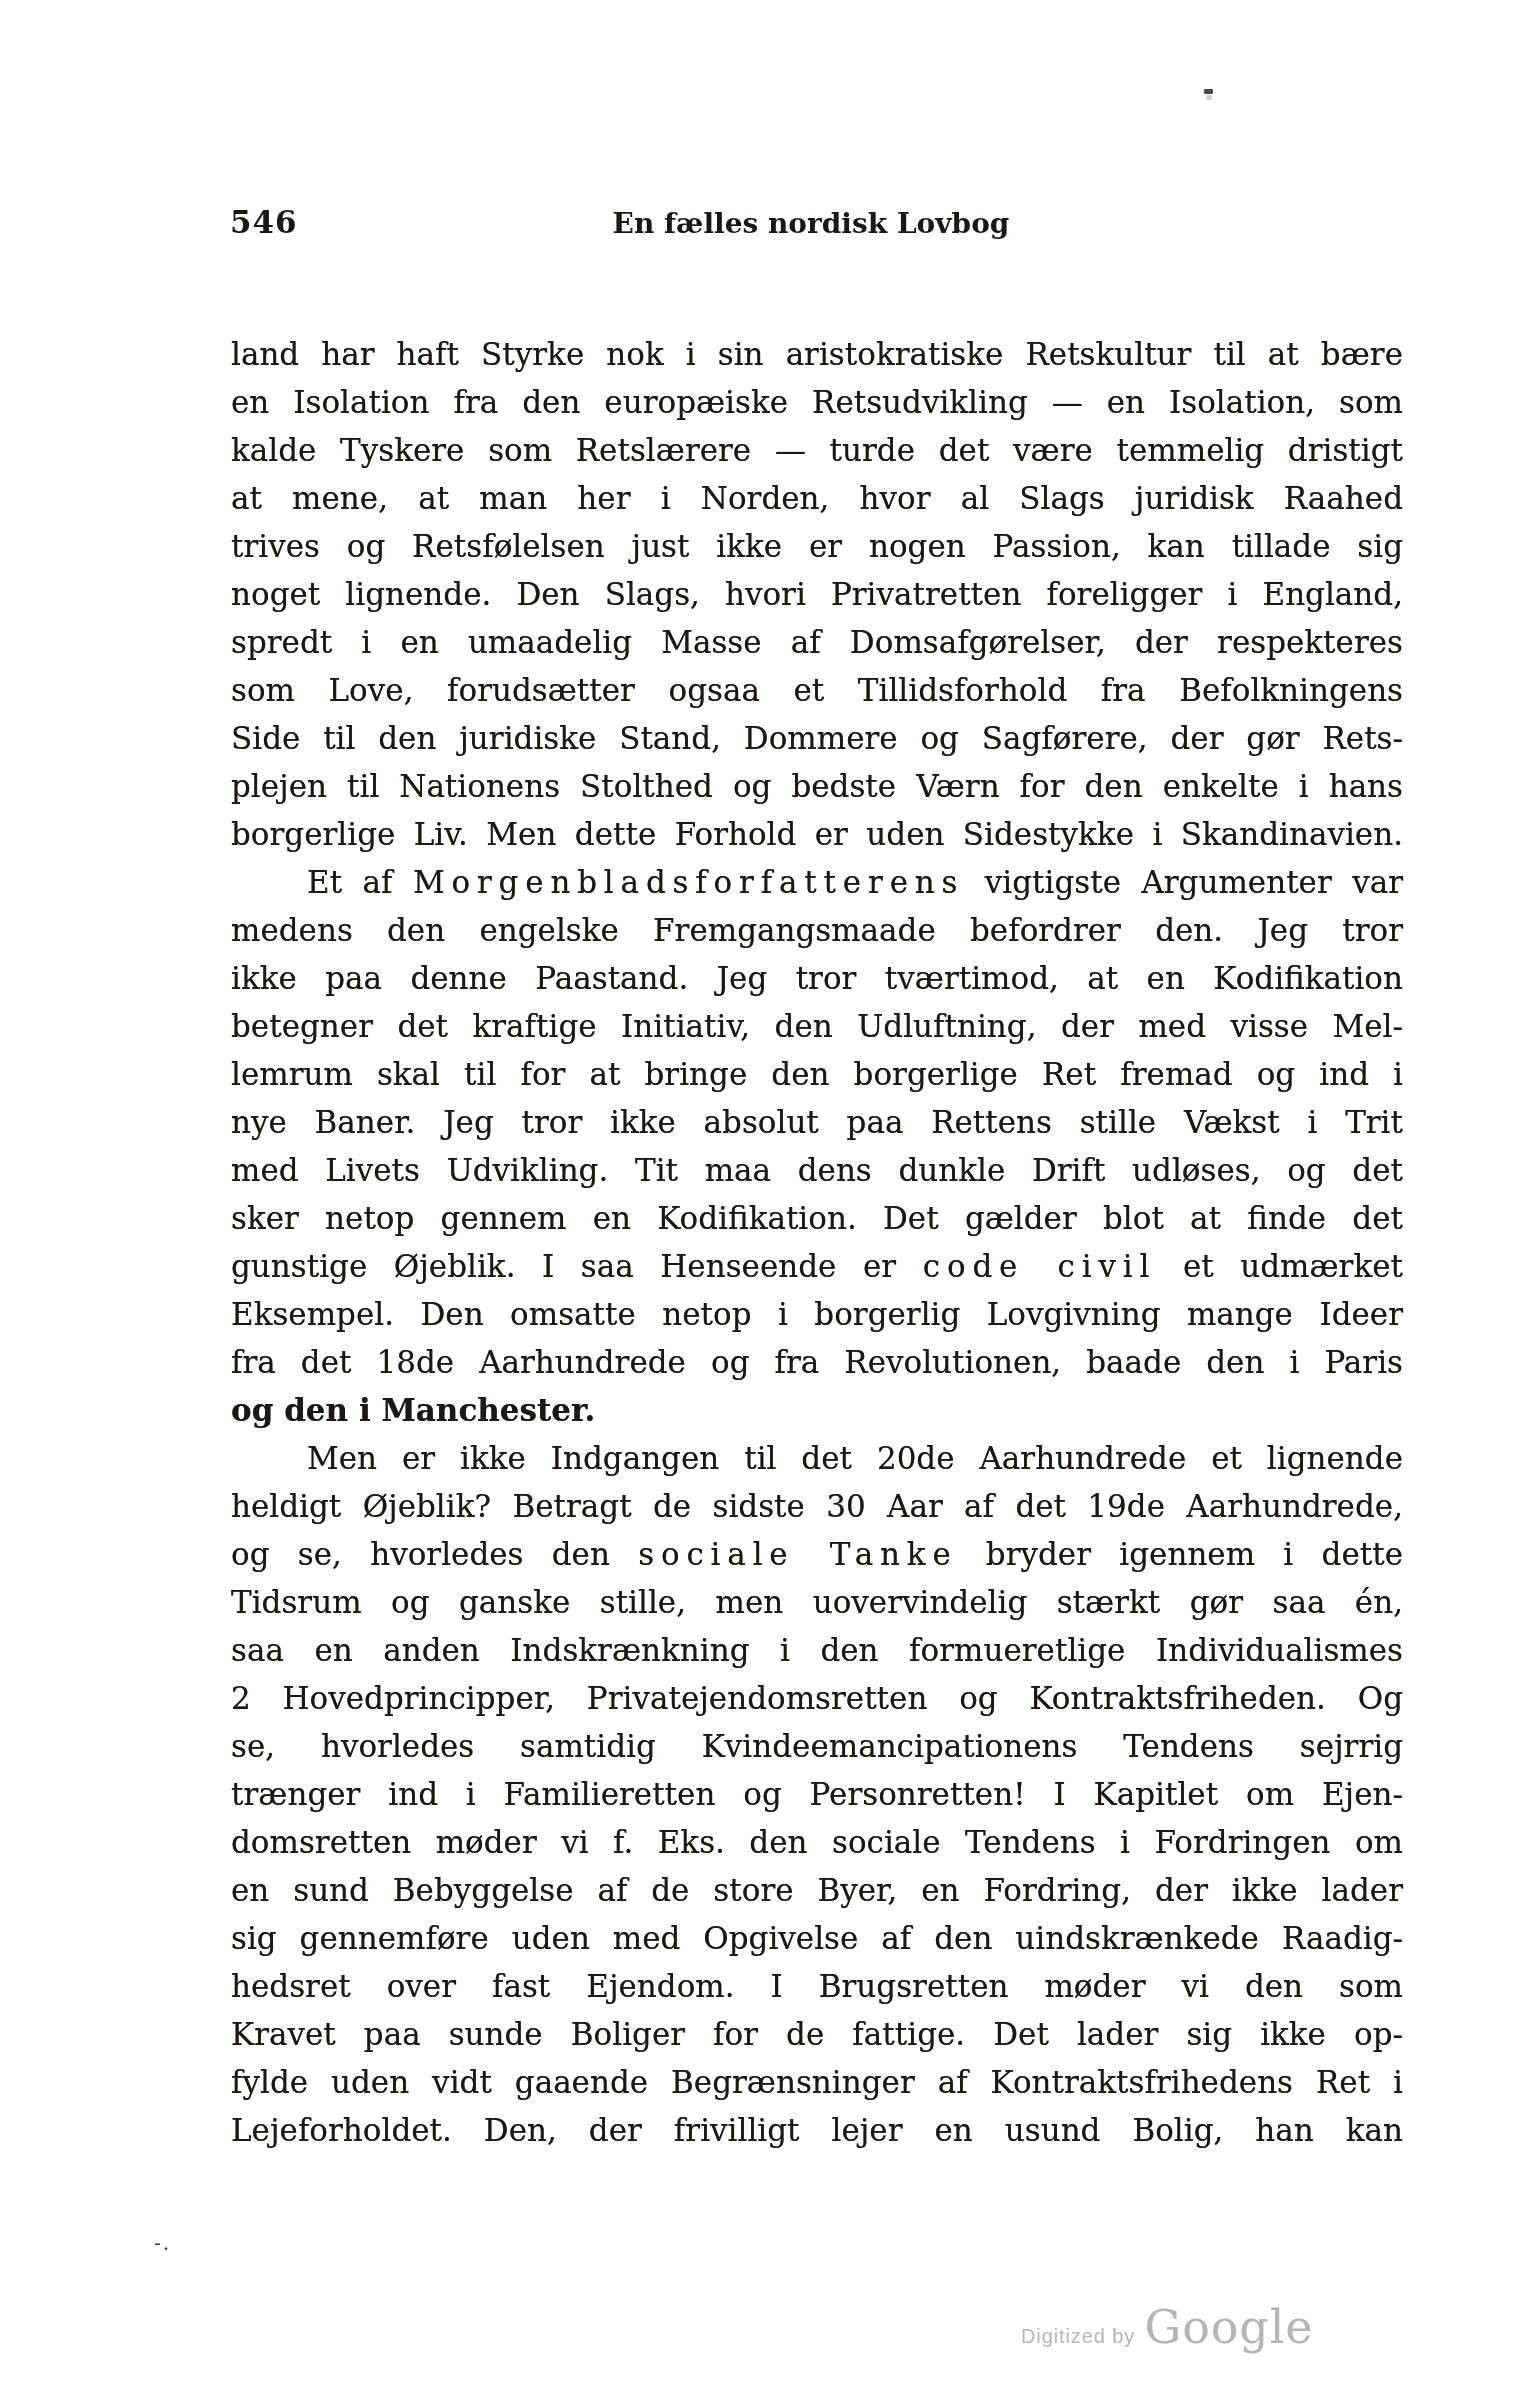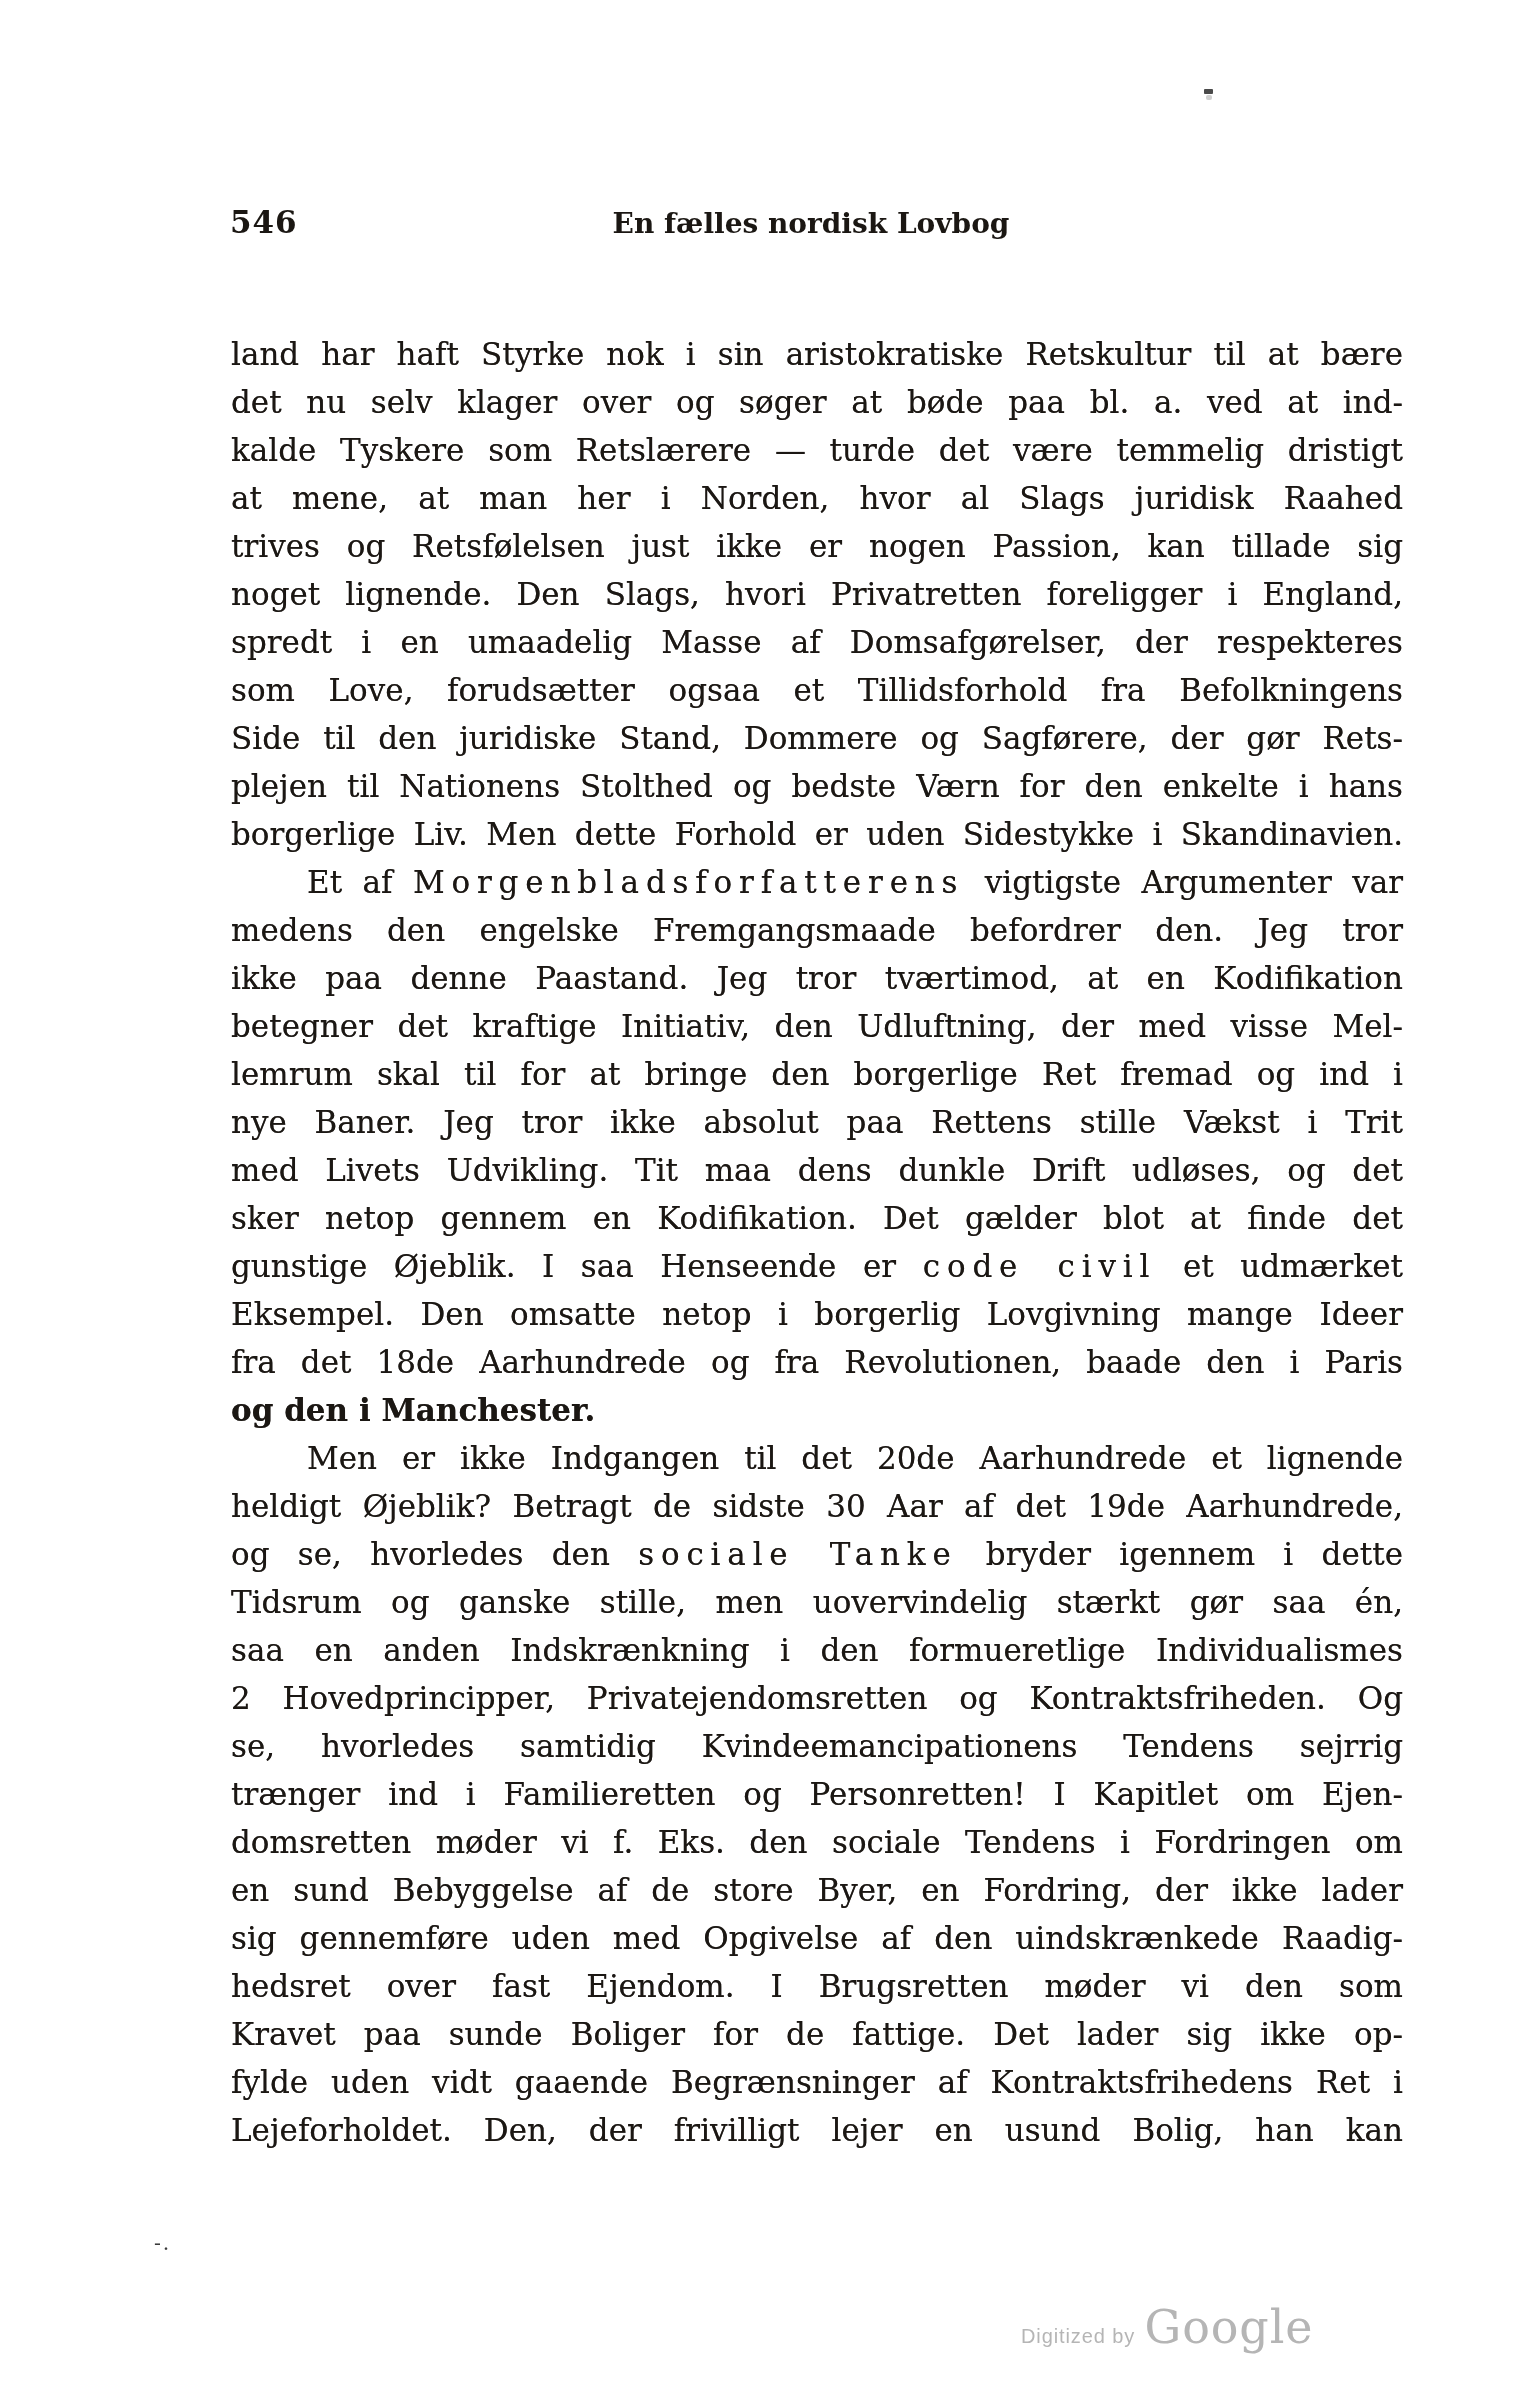--- a/index.html
+++ b/index.html
@@ -73,21 +73,21 @@
 <div class="page">
 
   <div class="page-number">546</div>
 
   <div class="running-title">En fælles nordisk Lovbog</div>
 
   <span class="speck-top-right"></span>
 
   <div class="text-column" id="text-column">
       <div class="text-line"><span>land har haft Styrke nok i sin aristokratiske Retskultur til at bære</span></div>
-      <div class="text-line"><span>det nu selv klager over og søger at bøde paa bl. a. ved at ind-</span></div>
+      <div class="text-line"><span>en Isolation fra den europæiske Retsudvikling — en Isolation, som</span></div>
       <div class="text-line"><span>kalde Tyskere som Retslærere — turde det være temmelig dristigt</span></div>
       <div class="text-line"><span>at mene, at man her i Norden, hvor al Slags juridisk Raahed</span></div>
       <div class="text-line"><span>trives og Retsfølelsen just ikke er nogen Passion, kan tillade sig</span></div>
       <div class="text-line"><span>noget lignende. Den Slags, hvori Privatretten foreligger i England,</span></div>
       <div class="text-line"><span>spredt i en umaadelig Masse af Domsafgørelser, der respekteres</span></div>
       <div class="text-line"><span>som Love, forudsætter ogsaa et Tillidsforhold fra Befolkningens</span></div>
       <div class="text-line"><span>Side til den juridiske Stand, Dommere og Sagførere, der gør Rets-</span></div>
       <div class="text-line"><span>plejen til Nationens Stolthed og bedste Værn for den enkelte i hans</span></div>
       <div class="text-line"><span>borgerlige Liv. Men dette Forhold er uden Sidestykke i Skandinavien.</span></div>
       <div class="text-line indent"><span>Et af </span><span class="sp">Morgenbladsforfatterens</span><span> vigtigste Argumenter var</span></div>

